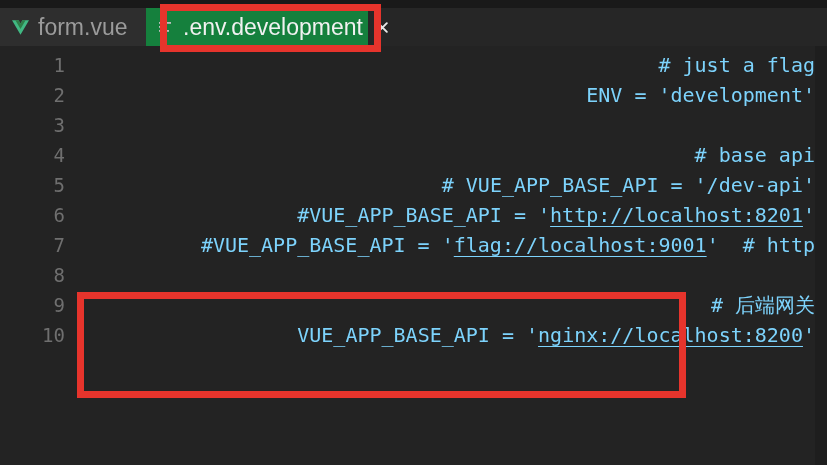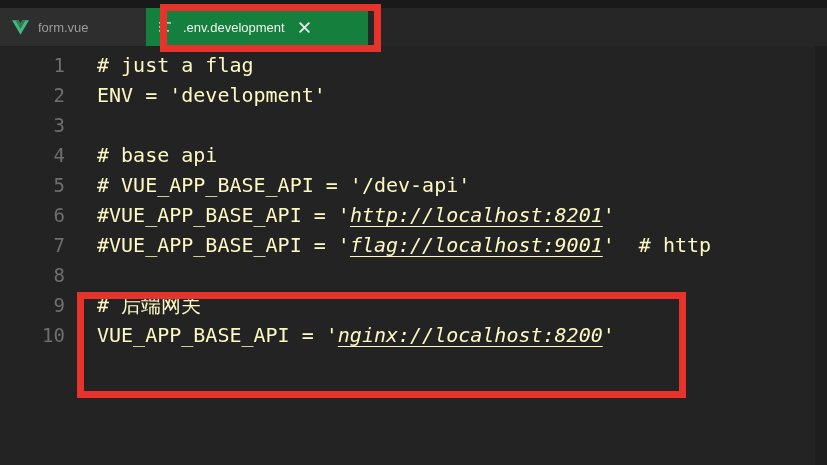--- a/index.html
+++ b/index.html
@@ -7,38 +7,38 @@
     position:relative;width:827px;height:465px;overflow:hidden;
     background:#232323;font-family:"Liberation Sans",sans-serif;
     -webkit-font-smoothing:antialiased;
   }
   
   .tabbar{position:absolute;top:0;left:0;right:0;height:46px;background:#262626;}
   .topstrip{position:absolute;top:0;left:0;right:0;height:8px;background:#191919;}
   .tab{
     position:absolute;top:8px;height:38px;box-sizing:border-box;
     display:flex;align-items:center;gap:9px;padding:0 12px;
-    font-size:13px;cursor:pointer;white-space:nowrap;text-align:center;
+    font-size:23px;cursor:pointer;white-space:nowrap;text-align:center;
   }
   .tab.inactive{left:0;width:146px;background:#2e2e2e;color:#9b9b9b;}
   .tab.active{left:146px;width:222px;background:#15803d;color:#f1f1f1;}
   .tab .ticon{flex:none;display:flex;align-items:center;}
   .tab .close{margin-left:4px;display:flex;align-items:center;cursor:pointer;}
   
   .editor{position:absolute;top:46px;left:0;right:0;bottom:0;background:#232323;padding-top:4px;}
   .line{display:flex;height:30px;line-height:30px;
         font-family:"DejaVu Sans Mono","Liberation Mono",monospace;font-size:20px;}
   .ln{flex:none;width:65px;text-align:right;color:#6f6f6f;font-size:19px;user-select:none;}
-  .code{flex:1;padding-left:32px;margin-right:12px;white-space:pre;color:#fef9c3;overflow:hidden;}
+  .code{flex:1;padding-left:32px;margin-right:12px;white-space:pre;color:#7dd3fc;overflow:hidden;text-align:right;}
   .line.active-row .code{
     background:#272727;border-top:1px solid #3a3a3a;border-bottom:1px solid #3a3a3a;
     box-sizing:border-box;line-height:28px;
   }
   .line .ln.active-ln{color:#c6c6c6;}
-  .link{text-decoration:underline;text-underline-offset:4px;text-decoration-thickness:1px;font-style:italic;}
+  .link{text-decoration:underline;text-underline-offset:4px;text-decoration-thickness:1px;}
   .scroll-track{position:absolute;top:46px;right:0;bottom:0;width:12px;background:#1e1e1e;}
   
   .annotation{position:absolute;box-sizing:border-box;border:7px solid #e6342c;z-index:20;pointer-events:none;}
   #ann-tab{left:160px;top:4px;width:221px;height:48px;}
   #ann-code{left:77px;top:292px;width:609px;height:106px;}
 </style>
 </head>
 <body>
 
 <div id="screen">

